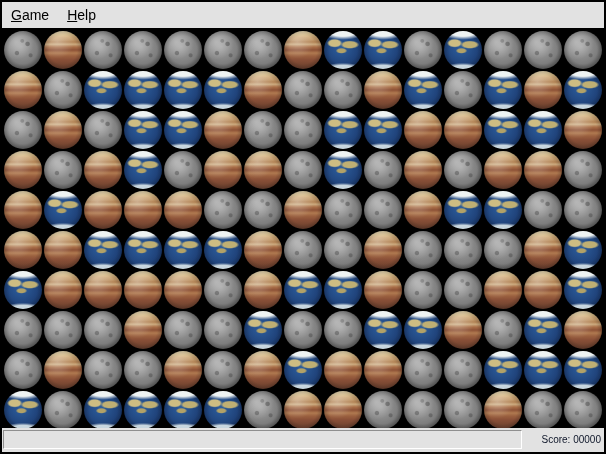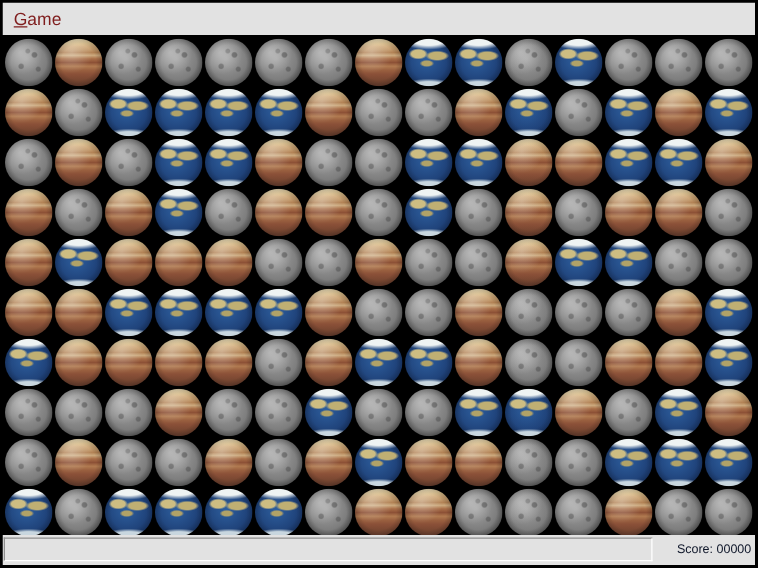--- a/index.html
+++ b/index.html
@@ -13,21 +13,21 @@
   }
   
   .menubar {
     position:absolute; left:0; top:0; width:602px; height:26px;
     background:#e2e2e2;
     display:flex; align-items:center;
   }
   .menu-item {
     display:inline-block;
     padding:0 9px;
-    font-size:14px; color:#7f1d1d;
+    font-size:14px; color:#000000;
     line-height:26px;
     cursor:default;
     white-space:nowrap;
   }
   .menu-item::first-letter { text-decoration:underline; }
   
   .board {
     position:absolute; left:0; top:26px; width:602px; height:400px;
     background:#000;
   }
@@ -80,20 +80,21 @@
     white-space:nowrap;
   }
 </style>
 </head>
 <body>
 
 <div class="screen">
 
   <div class="menubar">
     <span class="menu-item">Game</span>
+    <span class="menu-item">Help</span>
   </div>
 
   <div class="board">
       <div class="ball moon" style="left: 2px; top: 3px;"></div>
       <div class="ball jupiter" style="left: 42px; top: 3px;"></div>
       <div class="ball moon" style="left: 82px; top: 3px;"></div>
       <div class="ball moon" style="left: 122px; top: 3px;"></div>
       <div class="ball moon" style="left: 162px; top: 3px;"></div>
       <div class="ball moon" style="left: 202px; top: 3px;"></div>
       <div class="ball moon" style="left: 242px; top: 3px;"></div>

